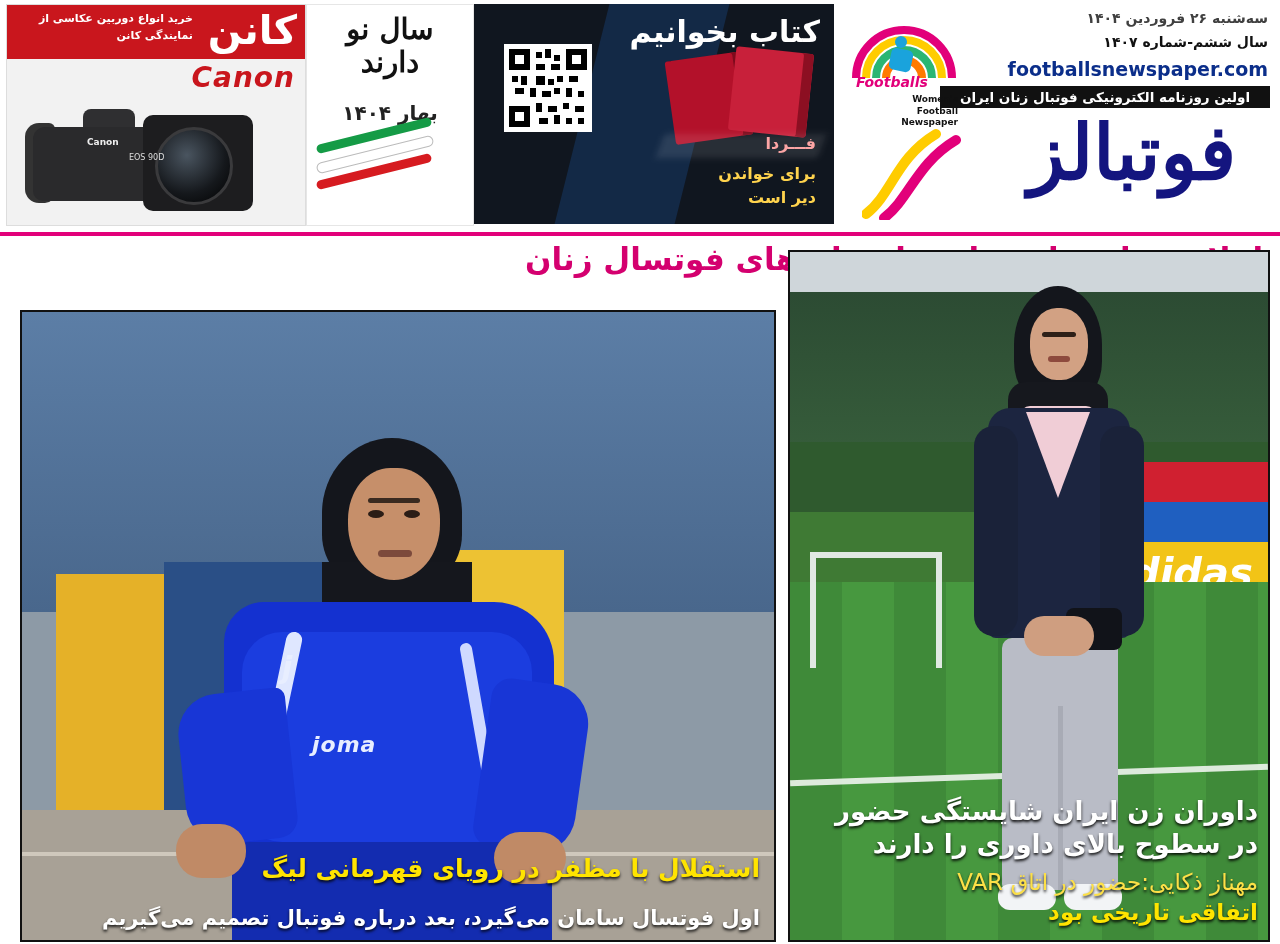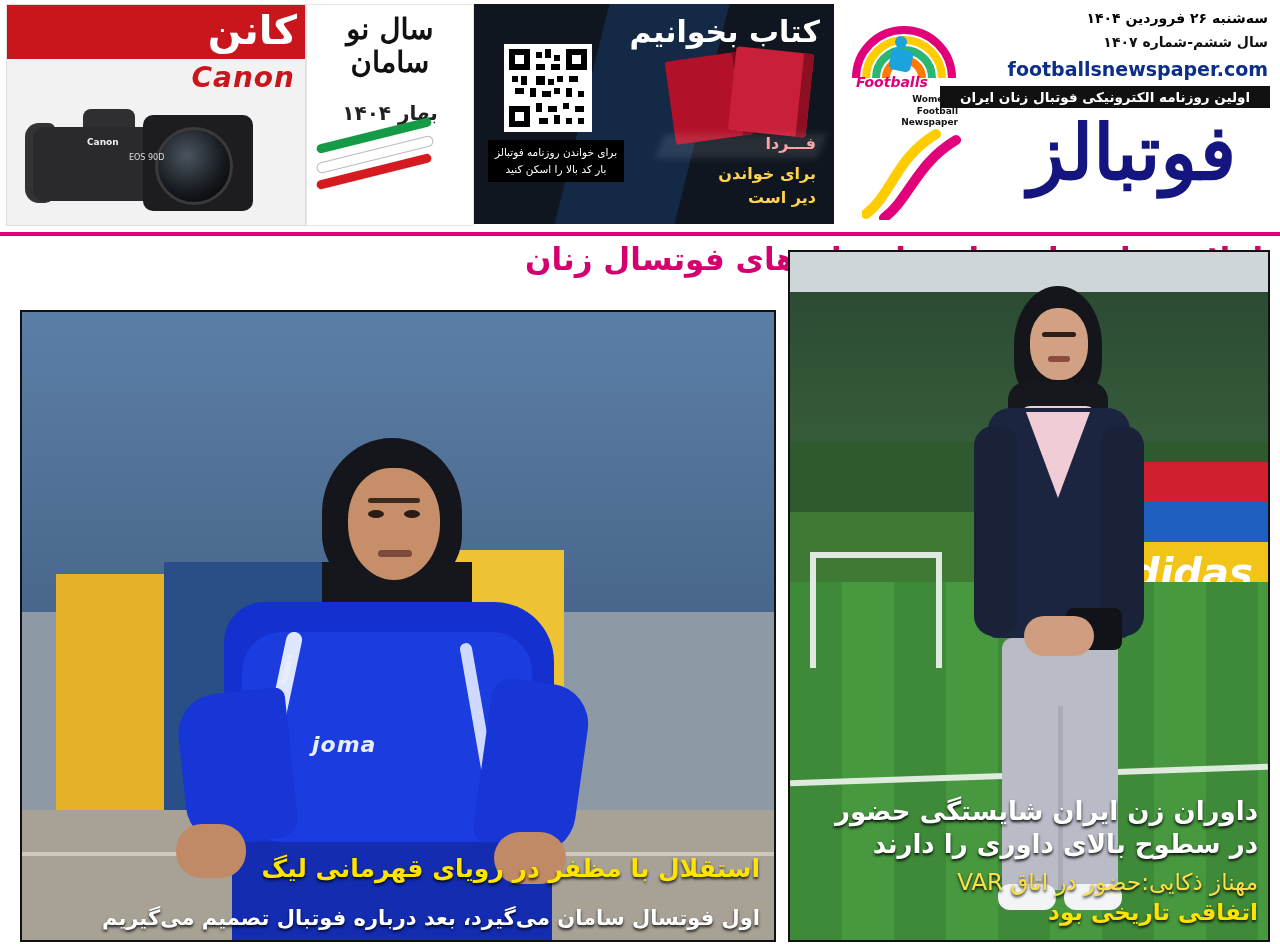--- a/index.html
+++ b/index.html
@@ -44,21 +44,21 @@
   .qr{position:absolute;left:30px;top:40px;width:88px;height:88px;background:#fff;padding:5px;box-sizing:border-box;}
   .qr svg{display:block;}
   .qr-cap{position:absolute;left:14px;top:136px;width:132px;font-size:10.5px;color:#fff;text-align:center;line-height:1.6;background:#000;padding:4px 2px;}
   .book-l1{position:absolute;right:18px;top:130px;font-size:16px;font-weight:bold;color:#fca5a5;letter-spacing:4px;}
   .book-l2{position:absolute;right:18px;top:160px;font-size:16px;font-weight:bold;color:#ffd34d;}
   .book-l3{position:absolute;right:18px;top:184px;font-size:16px;font-weight:bold;color:#ffd34d;}
   .bluewedge{position:absolute;left:108px;top:0px;width:120px;height:220px;background:#1f6fd0;opacity:.22;transform:skewX(-14deg);}
 
   
   .masthead{position:absolute;left:836px;top:4px;width:440px;height:220px;background:#fff;overflow:hidden;}
-  .md-date{position:absolute;right:8px;top:6px;font-size:14px;font-weight:bold;color:#000000;text-align:right;}
+  .md-date{position:absolute;right:8px;top:6px;font-size:14px;font-weight:bold;color:#404040;text-align:right;}
   .md-year{position:absolute;right:8px;top:30px;font-size:14px;font-weight:bold;color:#111;text-align:right;}
   .md-site{position:absolute;right:8px;top:54px;font-size:19px;font-weight:bold;color:#0b2e8a;}
   .md-slogan{position:absolute;right:6px;top:82px;width:330px;height:22px;background:#111;color:#fff;font-size:13.5px;font-weight:bold;text-align:center;line-height:22px;}
   .md-name{position:absolute;right:40px;top:104px;font-size:76px;font-weight:bold;color:#14157f;font-family:"DejaVu Serif","Liberation Serif",serif;letter-spacing:-2px;}
   .md-logo{position:absolute;left:12px;top:8px;width:110px;height:130px;}
   .arc{position:absolute;left:0;top:0;width:110px;height:70px;}
   .fbl-word{position:absolute;left:8px;top:62px;font-size:14px;font-weight:bold;color:#e2007a;font-style:italic;}
   .fbl-sub{position:absolute;left:12px;top:82px;font-size:9px;font-weight:bold;color:#111;line-height:1.3;}
   .fbl-figure{position:absolute;left:40px;top:24px;width:26px;height:46px;}
   .fbl-figure .head{position:absolute;left:7px;top:0;width:12px;height:12px;border-radius:50%;background:#1aa3dc;}
@@ -148,35 +148,36 @@
 </style>
 </head>
 <body>
 
 <div class="page">
 
   <div class="topstrip">
 
     <div class="ad-canon">
       <div class="canon-top">
+        <div class="canon-txt1">خرید انواع دوربین عکاسی از نمایندگی کانن</div>
         <div class="canon-kanon">کانن</div>
       </div>
       <div class="canon-logo">Canon</div>
       <div class="camera">
         <div class="cam-grip"></div>
         <div class="cam-hump"></div>
         <div class="cam-body"></div>
         <div class="cam-lens"></div>
         <div class="cam-label">Canon</div>
         <div class="cam-label2">EOS 90D</div>
       </div>
     </div>
 
     <div class="ad-norooz">
-      <div class="norooz-calli">سال نو سامان</div>
+      <div class="norooz-calli">سال نو دارند</div>
       <div class="norooz-sub">بهار ۱۴۰۴</div>
       <div class="flagstroke">
         <i class="fs1"></i>
           <i class="fs2"></i>
           <i class="fs3"></i>
       </div>
     </div>
 
     <div class="ad-book">
       <div class="bluewedge"></div>
@@ -215,21 +216,20 @@
               <rect x="13" y="19" width="3" height="2"></rect>
               <rect x="18" y="18" width="2" height="2"></rect>
             <rect x="22" y="19" width="3" height="2"></rect>
               <rect x="10" y="23" width="3" height="2"></rect>
               <rect x="15" y="22" width="2" height="3"></rect>
             <rect x="19" y="23" width="2" height="2"></rect>
               <rect x="23" y="23" width="2" height="2"></rect>
           </g>
         </svg>
       </div>
-      <div class="qr-cap">برای خواندن روزنامه فوتبالز بار کد بالا را اسکن کنید</div>
       <div class="book-l1">فـــردا</div>
       <div class="book-l2">برای خواندن</div>
       <div class="book-l3">دیر است</div>
     </div>
 
     <div class="masthead">
       <div class="md-date">سه‌شنبه ۲۶ فروردین ۱۴۰۴</div>
       <div class="md-year">سال ششم-شماره ۱۴۰۷</div>
       <div class="md-site">footballsnewspaper.com</div>
       <div class="md-slogan">اولین روزنامه الکترونیکی فوتبال زنان ایران</div>

